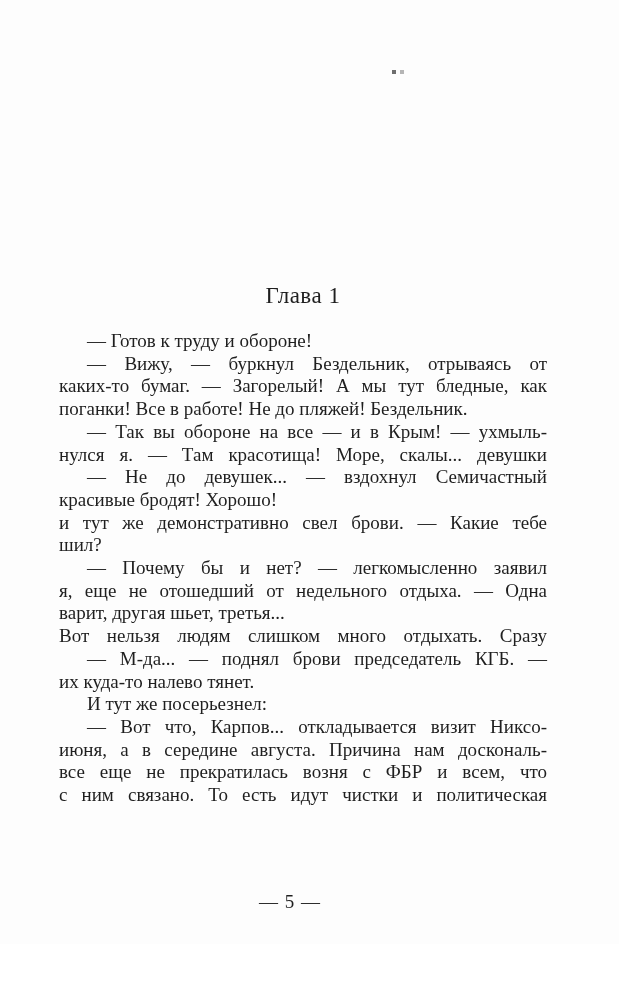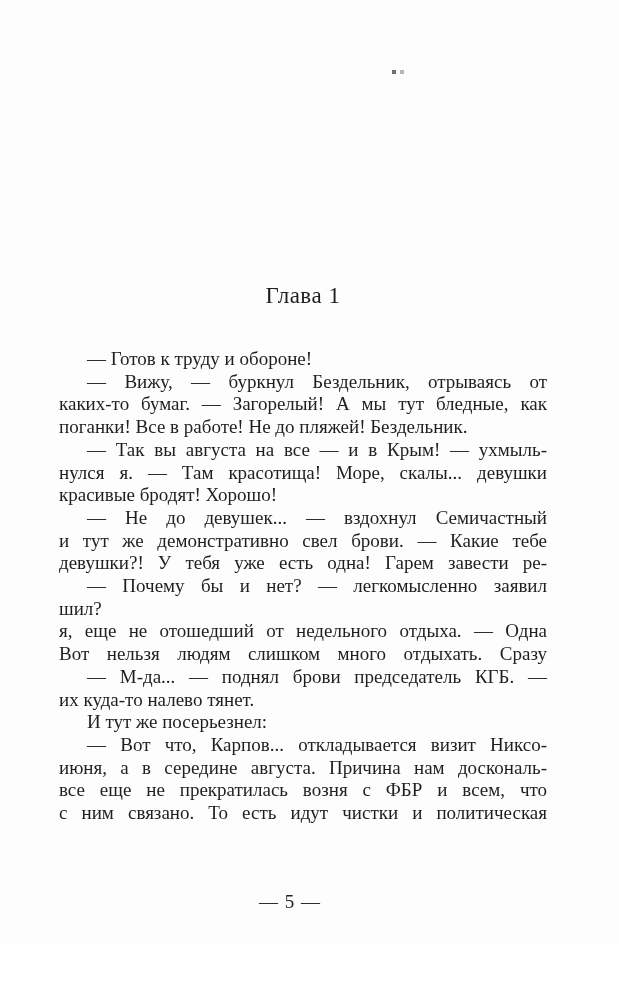--- a/index.html
+++ b/index.html
@@ -39,21 +39,21 @@
     width: 488px;
     text-align: center;
     font-size: 23px;
     line-height: 26px;
     letter-spacing: 0.5px;
     white-space: pre;
   }
   .text-block {
     position: absolute;
     left: 59px;
-    top: 348px;
+    top: 330px;
     width: 488px;
     font-size: 19px;
     line-height: 22.7px;
   }
   .text-block .line {
     text-align: left;
   }
   .text-block .line.j {
     text-align: justify;
     text-align-last: justify;
@@ -82,29 +82,29 @@
     <span class="dot-b"></span>
   </div>
 
   <div class="chapter-title">Глава 1</div>
 
   <div class="text-block">
       <div class="line indent">— Готов к труду и обороне!</div>
       <div class="line indent j">— Вижу, — буркнул Бездельник, отрываясь от</div>
       <div class="line j">каких-то бумаг. — Загорелый! А мы тут бледные, как</div>
       <div class="line">поганки! Все в работе! Не до пляжей! Бездельник.</div>
-      <div class="line indent j">— Так вы августа на все — и в Крым! — ухмыль-</div>
+      <div class="line indent j">— Так вы обороне на все — и в Крым! — ухмыль-</div>
       <div class="line j">нулся я. — Там красотища! Море, скалы... девушки</div>
+      <div class="line indent j">— Не до девушек... — вздохнул Семичастный</div>
       <div class="line">красивые бродят! Хорошо!</div>
-      <div class="line indent j">— Не до девушек... — вздохнул Семичастный</div>
       <div class="line j">и тут же демонстративно свел брови. — Какие тебе</div>
-      <div class="line j">девушки?! У тебя уже есть одна! Гарем завести ре-</div>
+      <div class="line">шил?</div>
       <div class="line indent j">— Почему бы и нет? — легкомысленно заявил</div>
-      <div class="line">шил?</div>
       <div class="line j">я, еще не отошедший от недельного отдыха. — Одна</div>
+      <div class="line">варит, другая шьет, третья...</div>
       <div class="line j">Вот нельзя людям слишком много отдыхать. Сразу</div>
       <div class="line indent j">— М-да... — поднял брови председатель КГБ. —</div>
       <div class="line">их куда-то налево тянет.</div>
       <div class="line indent">И тут же посерьезнел:</div>
       <div class="line indent j">— Вот что, Карпов... откладывается визит Никсо-</div>
       <div class="line j">июня, а в середине августа. Причина нам доскональ-</div>
       <div class="line j">все еще не прекратилась возня с ФБР и всем, что</div>
       <div class="line j">с ним связано. То есть идут чистки и политическая</div>
     </div>
 

